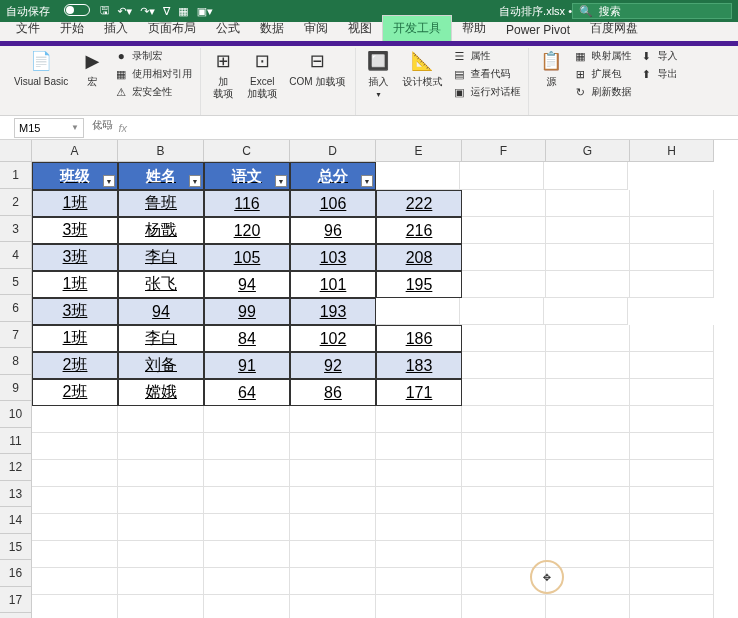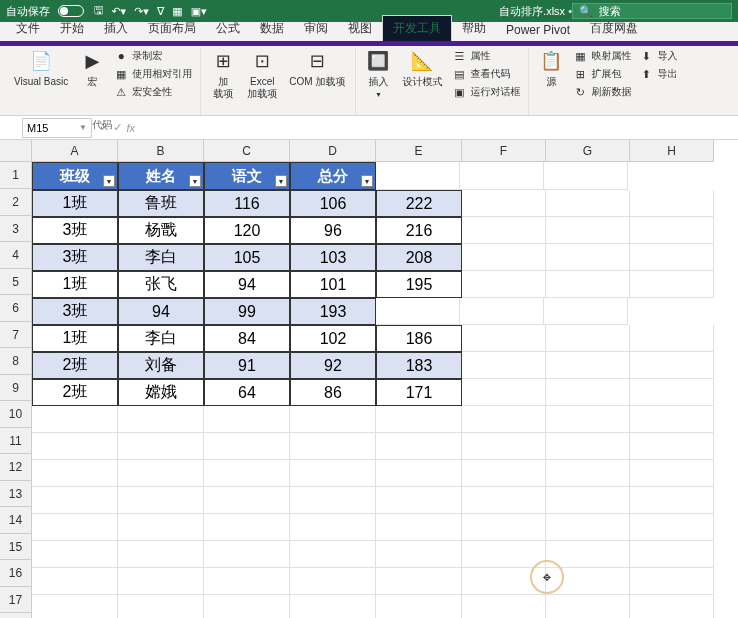--- a/index.html
+++ b/index.html
@@ -1,60 +1,60 @@
 <!DOCTYPE html>
 <html><head>
 <meta charset="utf-8">
 <style>
 * { margin: 0; padding: 0; box-sizing: border-box; font-family: "Microsoft YaHei", sans-serif; }
 body { background: #fff; font-size: 12px; overflow: hidden; width: 738px; height: 618px; }
 
 
 .titlebar { background: #217346; height: 22px; display: flex; align-items: center; color: #fff; padding: 0 6px; font-size: 11px; }
-.titlebar .autosave { display: flex; align-items: center; gap: 8px; }
+.titlebar .autosave { display: flex; align-items: flex-start; gap: 14px; }
 .titlebar .toggle { width: 26px; height: 12px; border: 1px solid #fff; border-radius: 6px; position: relative; }
 .titlebar .toggle::after { content: ""; position: absolute; left: 1px; top: 1px; width: 8px; height: 8px; background: #fff; border-radius: 50%; }
 .titlebar .qat { display: flex; align-items: center; gap: 8px; margin-left: 10px; }
 .titlebar .qat span { cursor: pointer; }
 .titlebar .filename { flex: 1; text-align: right; }
 .titlebar .search { display: flex; align-items: center; background: #2e8b57; border: 1px solid #4aa572; height: 16px; padding: 0 6px; gap: 6px; width: 160px; }
 
 
 .tabs { background: #f3f2f1; height: 24px; display: flex; align-items: flex-end; padding-left: 6px; border-bottom: 5px solid #4c1d95; }
 .tab { padding: 4px 10px; font-size: 12px; color: #333; cursor: pointer; }
-.tab.active { background: #0f172a; color: #217346; border: 1px solid #d4d4d4; border-bottom: none; }
+.tab.active { background: #86efac; color: #217346; border: 1px solid #d4d4d4; border-bottom: none; }
 
 
 .ribbon { background: #f3f2f1; height: 70px; display: flex; border-bottom: 1px solid #d4d4d4; padding: 2px 4px 0; }
 .group { display: flex; flex-direction: column; align-items: center; justify-content: space-between; border-right: 1px solid #e1e1e1; padding: 0 6px 2px; }
 .group-body { display: flex; align-items: flex-start; gap: 4px; flex: 1; }
 .group-label { font-size: 10px; color: #666; margin-top: 18px; }
 .big-btn { display: flex; flex-direction: column; align-items: center; gap: 2px; padding: 2px 4px; cursor: pointer; font-size: 10px; color: #333; text-align: center; line-height: 1.2; }
 .big-btn .icon { width: 24px; height: 24px; display: flex; align-items: center; justify-content: center; font-size: 18px; }
 .small-list { display: flex; flex-direction: column; gap: 2px; font-size: 10px; color: #333; }
 .small-item { display: flex; align-items: center; gap: 4px; cursor: pointer; padding: 1px 2px; }
 .small-item .icon { width: 14px; height: 14px; display: inline-flex; align-items: center; justify-content: center; font-size: 11px; }
 
 
 .formulabar { height: 24px; display: flex; align-items: center; border-bottom: 1px solid #d4d4d4; background: #fff; }
-.namebox { width: 70px; height: 20px; border: 1px solid #ccc; margin-left: 22px; padding: 0 4px; display: flex; align-items: center; font-size: 11px; background: #fff; }
+.namebox { width: 70px; height: 20px; border: 1px solid #ccc; margin-left: 14px; padding: 0 4px; display: flex; align-items: center; font-size: 11px; background: #fff; }
 .namebox .dd { margin-left: auto; color: #888; font-size: 8px; }
 .fxbtns { display: flex; align-items: center; gap: 4px; margin: 0 8px; color: #999; }
 .fxbtns span { cursor: pointer; font-size: 11px; }
 .fxinput { flex: 1; height: 20px; border: none; font-size: 11px; padding: 0 4px; }
 
 
 .grid-wrap { display: flex; height: 478px; overflow: hidden; }
 .selectall { width: 32px; height: 22px; background: #f0f0f0; border-right: 1px solid #ccc; border-bottom: 1px solid #ccc; }
 .colheads { display: flex; background: #f0f0f0; }
 .colhead { border-right: 1px solid #ccc; border-bottom: 1px solid #ccc; height: 22px; display: flex; align-items: center; justify-content: center; font-size: 12px; color: #333; cursor: pointer; }
 .rowheads { display: flex; flex-direction: column; background: #f0f0f0; }
 .rowhead { width: 32px; border-right: 1px solid #ccc; border-bottom: 1px solid #ccc; display: flex; align-items: center; justify-content: center; font-size: 12px; color: #333; cursor: pointer; }
 .cells { position: relative; }
-.cellrow { display: flex; }
+.cellrow { display: flex; text-decoration: underline; }
 .cell { border-right: 1px solid #e0e0e0; border-bottom: 1px solid #e0e0e0; display: flex; align-items: center; justify-content: center; font-size: 15px; }
 
 
 .thead { background: #4472C4; color: #fff; font-weight: bold; border: 1px solid #333 !important; position: relative; }
 .thead .filter { position: absolute; right: 2px; bottom: 2px; width: 12px; height: 12px; background: #fff; border: 1px solid #888; display: flex; align-items: center; justify-content: center; font-size: 7px; color: #333; }
 .tdata { border: 1px solid #333 !important; font-size: 16px; text-align: right; }
 .band0 { background: #D9E1F2; }
 .band1 { background: #fff; }
 
 .cursor-ring { position: absolute; width: 34px; height: 34px; border: 2px solid #e8c898; border-radius: 50%; left: 498px; top: 398px; display: flex; align-items: center; justify-content: center; }

